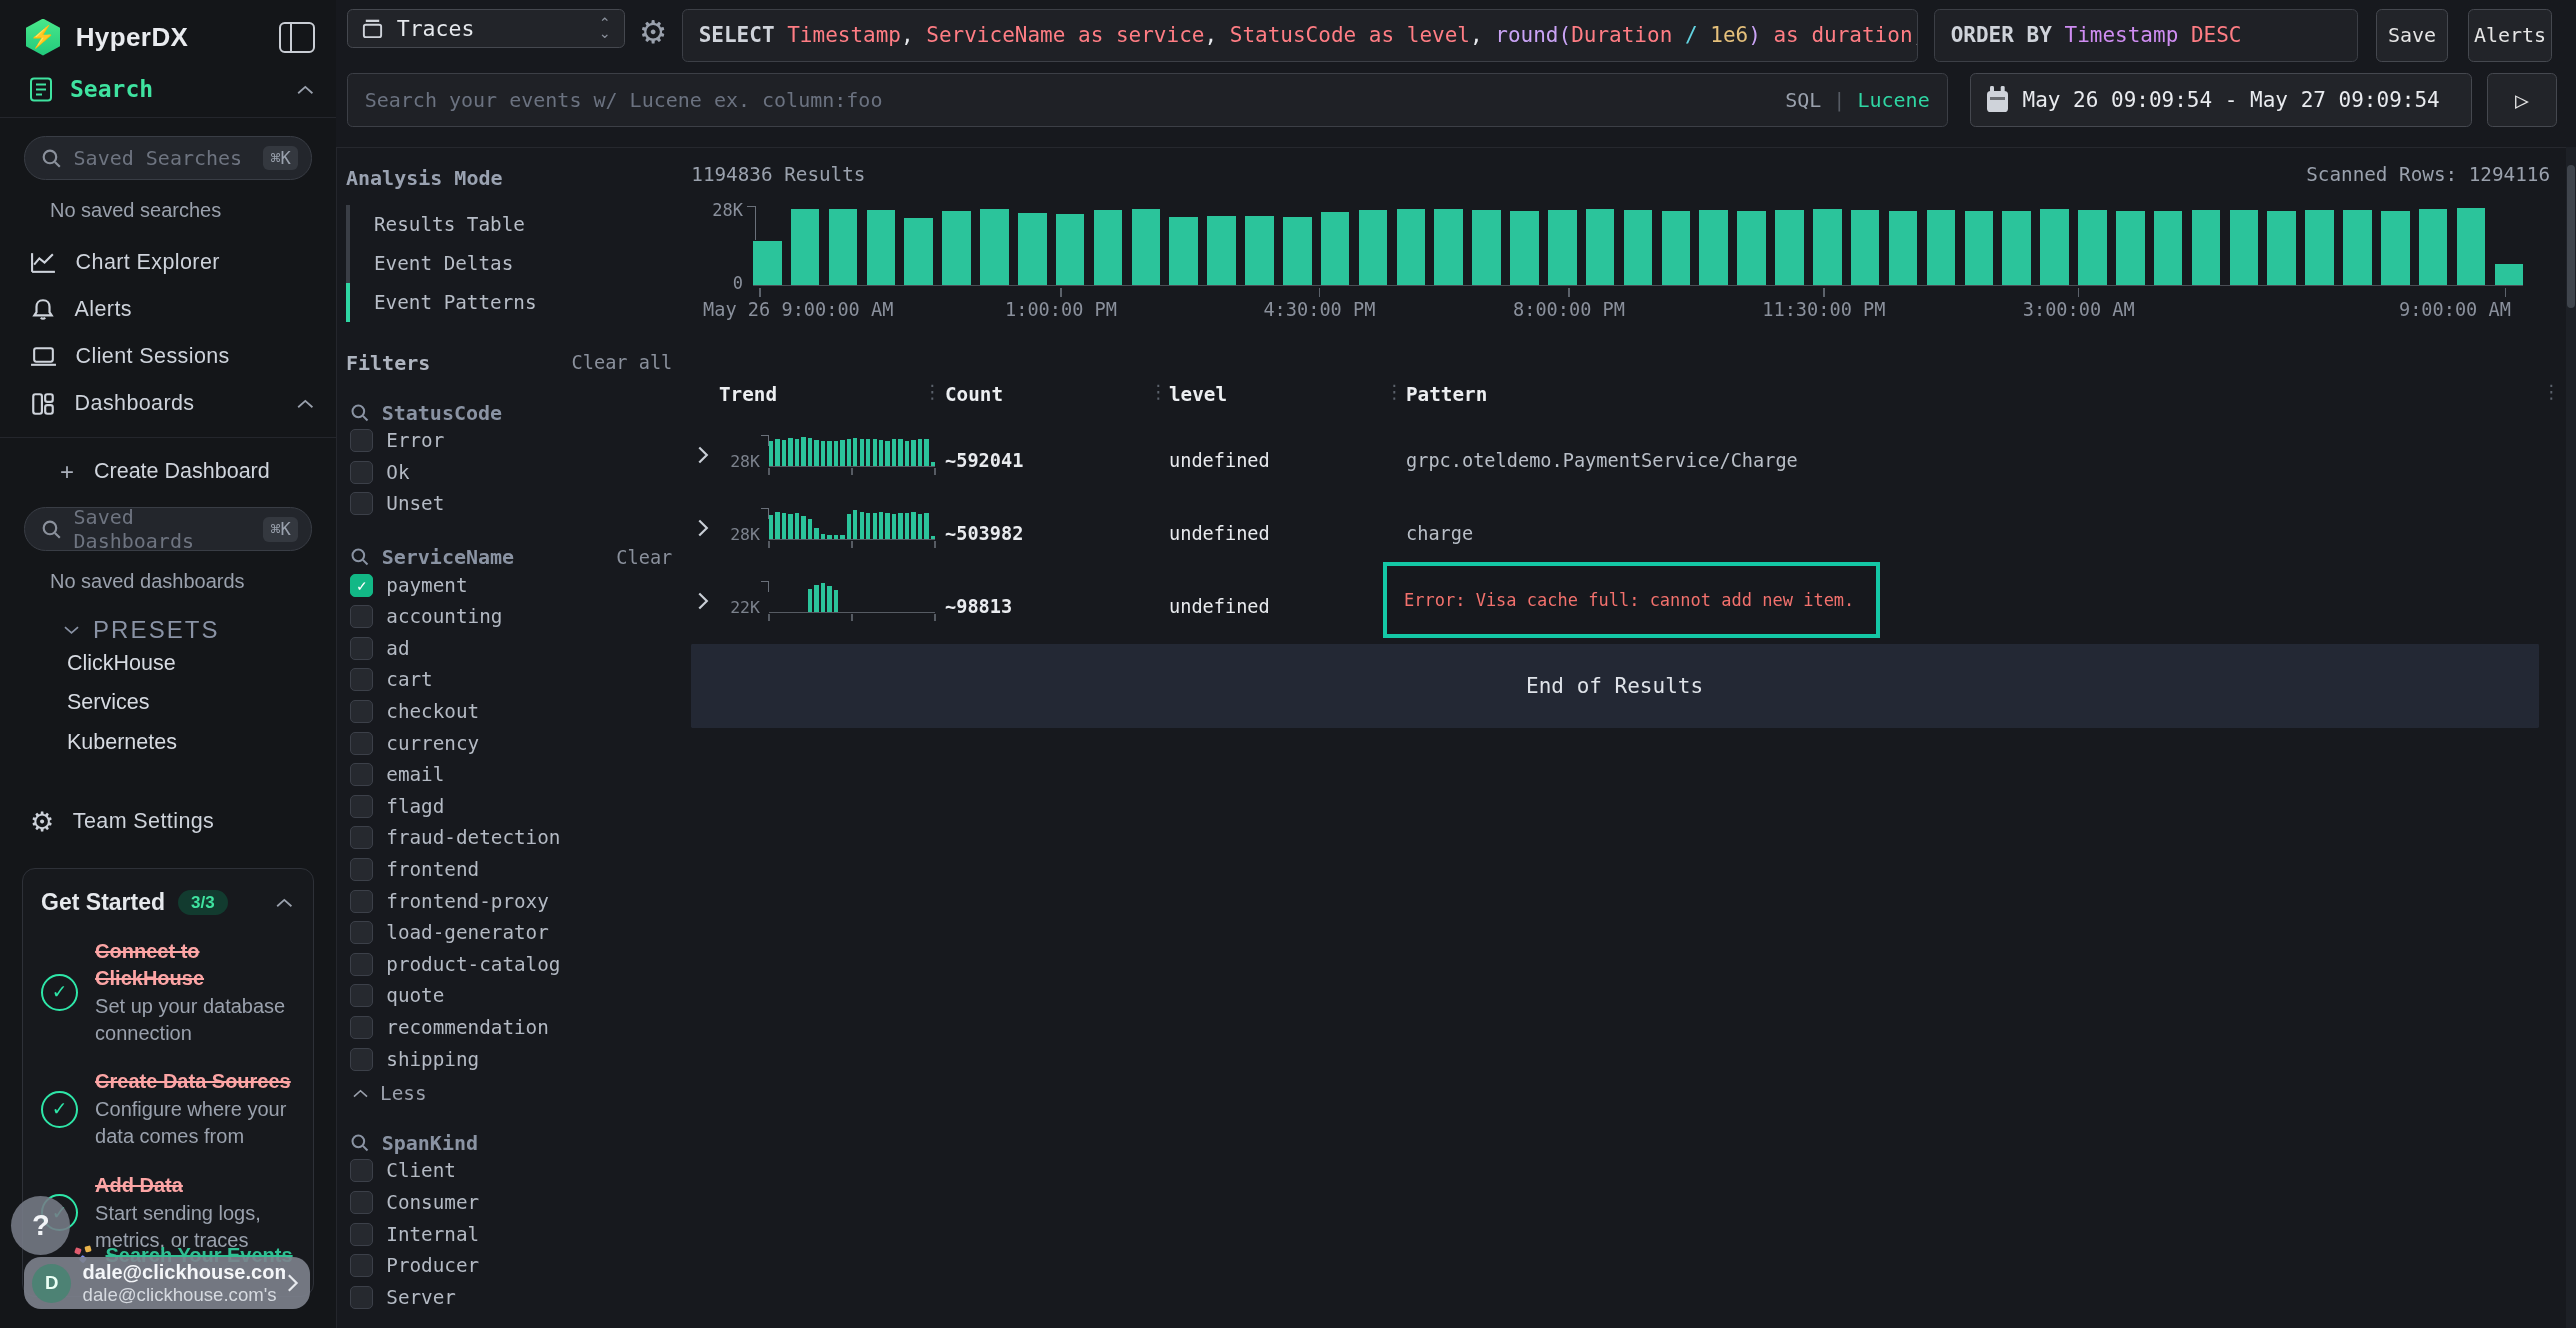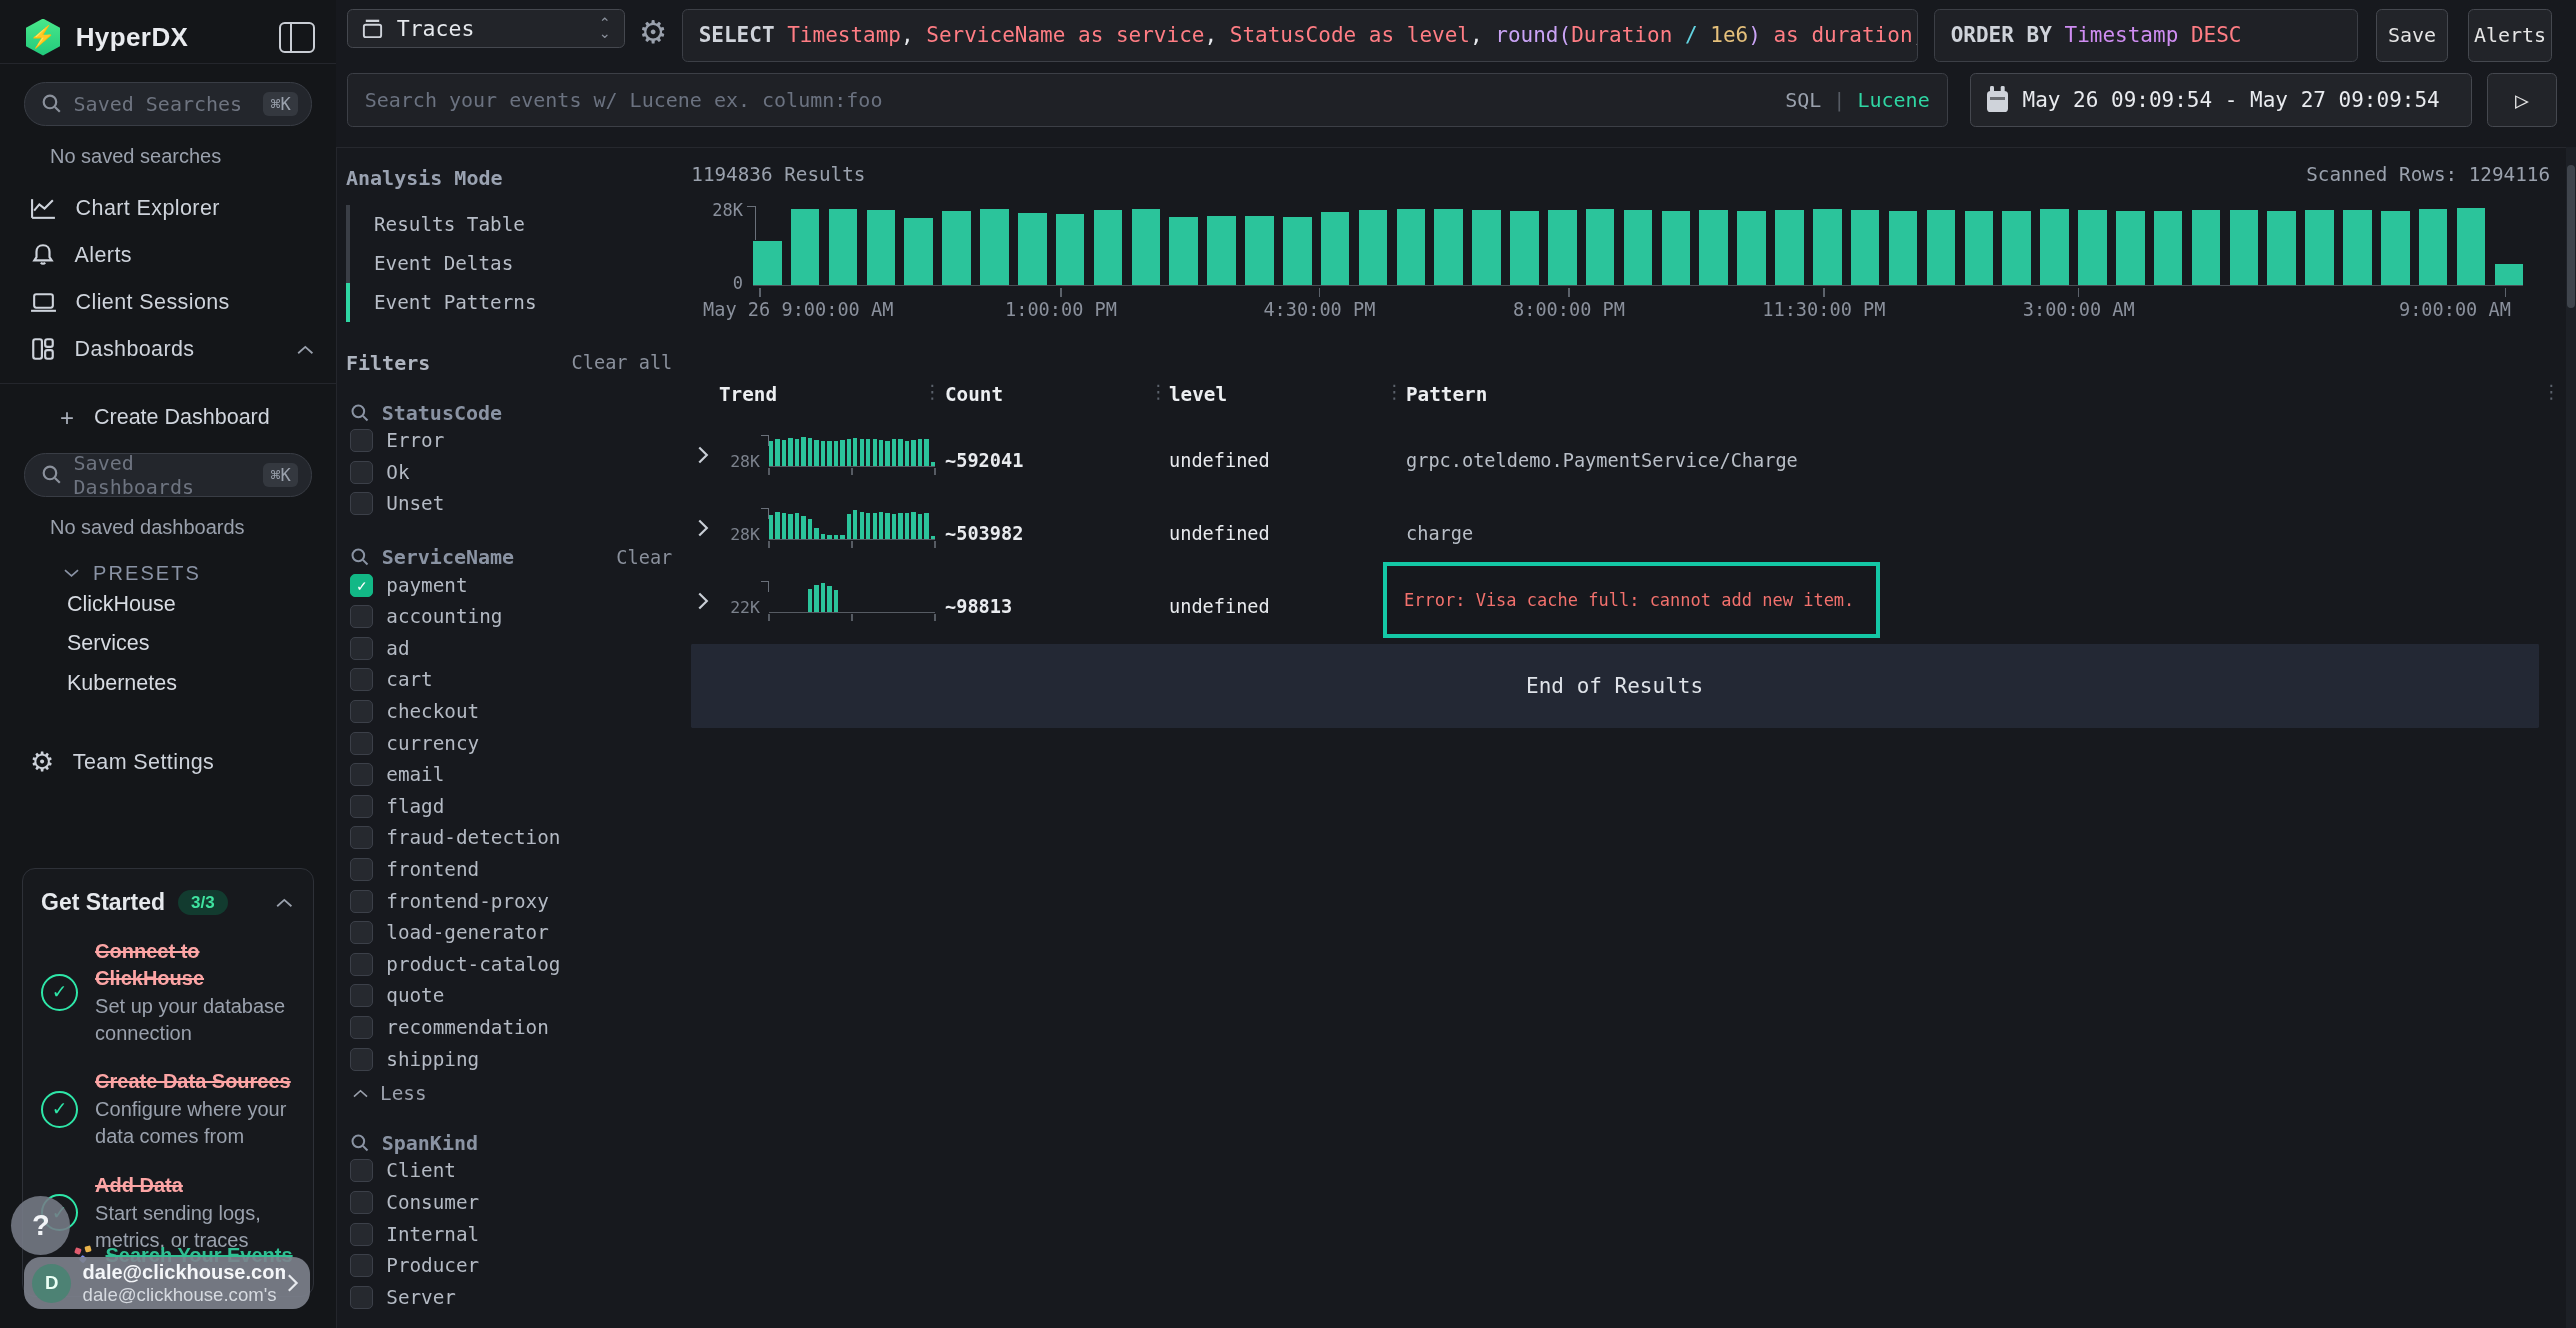--- a/index.html
+++ b/index.html
@@ -20,21 +20,21 @@
   .pill{margin:18.6px 24px 0 24px;height:42px;border:0.7px solid #393d45;background:#23262c;border-radius:21.5px;
         display:flex;align-items:center;padding:0 13px 0 15.7px;}
   .pill .ph{color:#6e7480;font-size:20px;margin-left:11.4px;flex:1;font-family:"DejaVu Sans Mono",monospace;}
   .kbd{background:#34383f;color:#9aa1ad;border-radius:5.7px;font-size:17px;padding:2.1px 7.2px;font-family:"DejaVu Sans Mono",monospace;}
   .sb-note{color:#9aa1ad;font-size:20px;padding:18.6px 0 4.3px 50px;}
   .nav-item{display:flex;align-items:center;height:47px;padding:0 21.5px 0 30px;color:#ced3db;font-size:21.5px;cursor:pointer;}
   .nav-item .nl{margin-left:18.6px;flex:1;letter-spacing:0.4px;}
   .nav-item svg{flex:0 0 auto;}
   .create-dash{display:flex;align-items:center;color:#d0d5dd;font-size:21.5px;padding:20px 0 0 60px;}
   .create-dash .plus{font-size:24px;color:#aab0bb;margin-right:20px;}
-  .presets-row{display:flex;align-items:center;color:#8a93a5;font-size:20px;letter-spacing:2.1px;padding:18.6px 0 0 63px;}
+  .presets-row{display:flex;align-items:center;color:#8a93a5;font-size:24px;letter-spacing:2.1px;padding:18.6px 0 0 63px;}
   .preset-item{color:#d7dbe2;font-size:21.5px;font-weight:500;padding:7.2px 0 7.2px 67px;cursor:pointer;}
   .team{margin-top:36px;}
   
   .gs-card{position:absolute;left:21.5px;top:868px;width:292px;height:429px;border:0.7px solid #2e3138;border-radius:13px;background:#17191d;padding:20px 18.6px;box-sizing:border-box;overflow:hidden;}
   .gs-head{display:flex;align-items:center;}
   .gs-title{font-size:23px;font-weight:700;color:#e6e9ed;}
   .gs-badge{margin-left:13px;background:#123b2f;color:#3fe3a0;font-weight:700;font-size:17px;border-radius:715px;padding:2.9px 13px;}
   .gs-item{display:flex;margin-top:21.5px;}
   .gs-check{width:33px;height:33px;border:2.1px solid #2ee6a8;border-radius:50%;color:#2ee6a8;font-size:18.6px;
             display:flex;align-items:center;justify-content:center;flex:0 0 auto;margin-right:17px;align-self:center;}
@@ -143,20 +143,32 @@
 
   <div class="sidebar">
     <div class="sb-head">
       <div class="logo">
           <span>⚡</span>
         </div>
       <div class="sb-title">HyperDX</div>
       <div class="panel-icon"></div>
     </div>
 
+    <div class="sb-search-item">
+      <svg width="24" height="27" viewBox="0 0 24 26">
+          <rect x="2" y="2" width="20" height="22" rx="3" fill="none" stroke="#3fe3a0" stroke-width="2"></rect>
+          <line x1="7" y1="8" x2="17" y2="8" stroke="#3fe3a0" stroke-width="2"></line>
+          <line x1="7" y1="13" x2="17" y2="13" stroke="#3fe3a0" stroke-width="2"></line>
+          <line x1="7" y1="18" x2="13" y2="18" stroke="#3fe3a0" stroke-width="2"></line>
+        </svg>
+      <span class="lbl">Search</span>
+      <svg width="18.6" height="11.4" viewBox="0 0 26 16">
+          <polyline points="3,13 13,4 23,13" fill="none" stroke="#9aa1ad" stroke-width="2.5"></polyline>
+        </svg>
+    </div>
     <div class="divider"></div>
 
     <div class="pill">
       <svg width="21.5" height="21.5" viewBox="0 0 24 24">
           <circle cx="10" cy="10" r="7" fill="none" stroke="#8b919c" stroke-width="2.4"></circle>
           <line x1="15.5" y1="15.5" x2="21" y2="21" stroke="#8b919c" stroke-width="2.4"></line>
         </svg>
       <span class="ph">Saved Searches</span>
       <span class="kbd">⌘K</span>
     </div>

